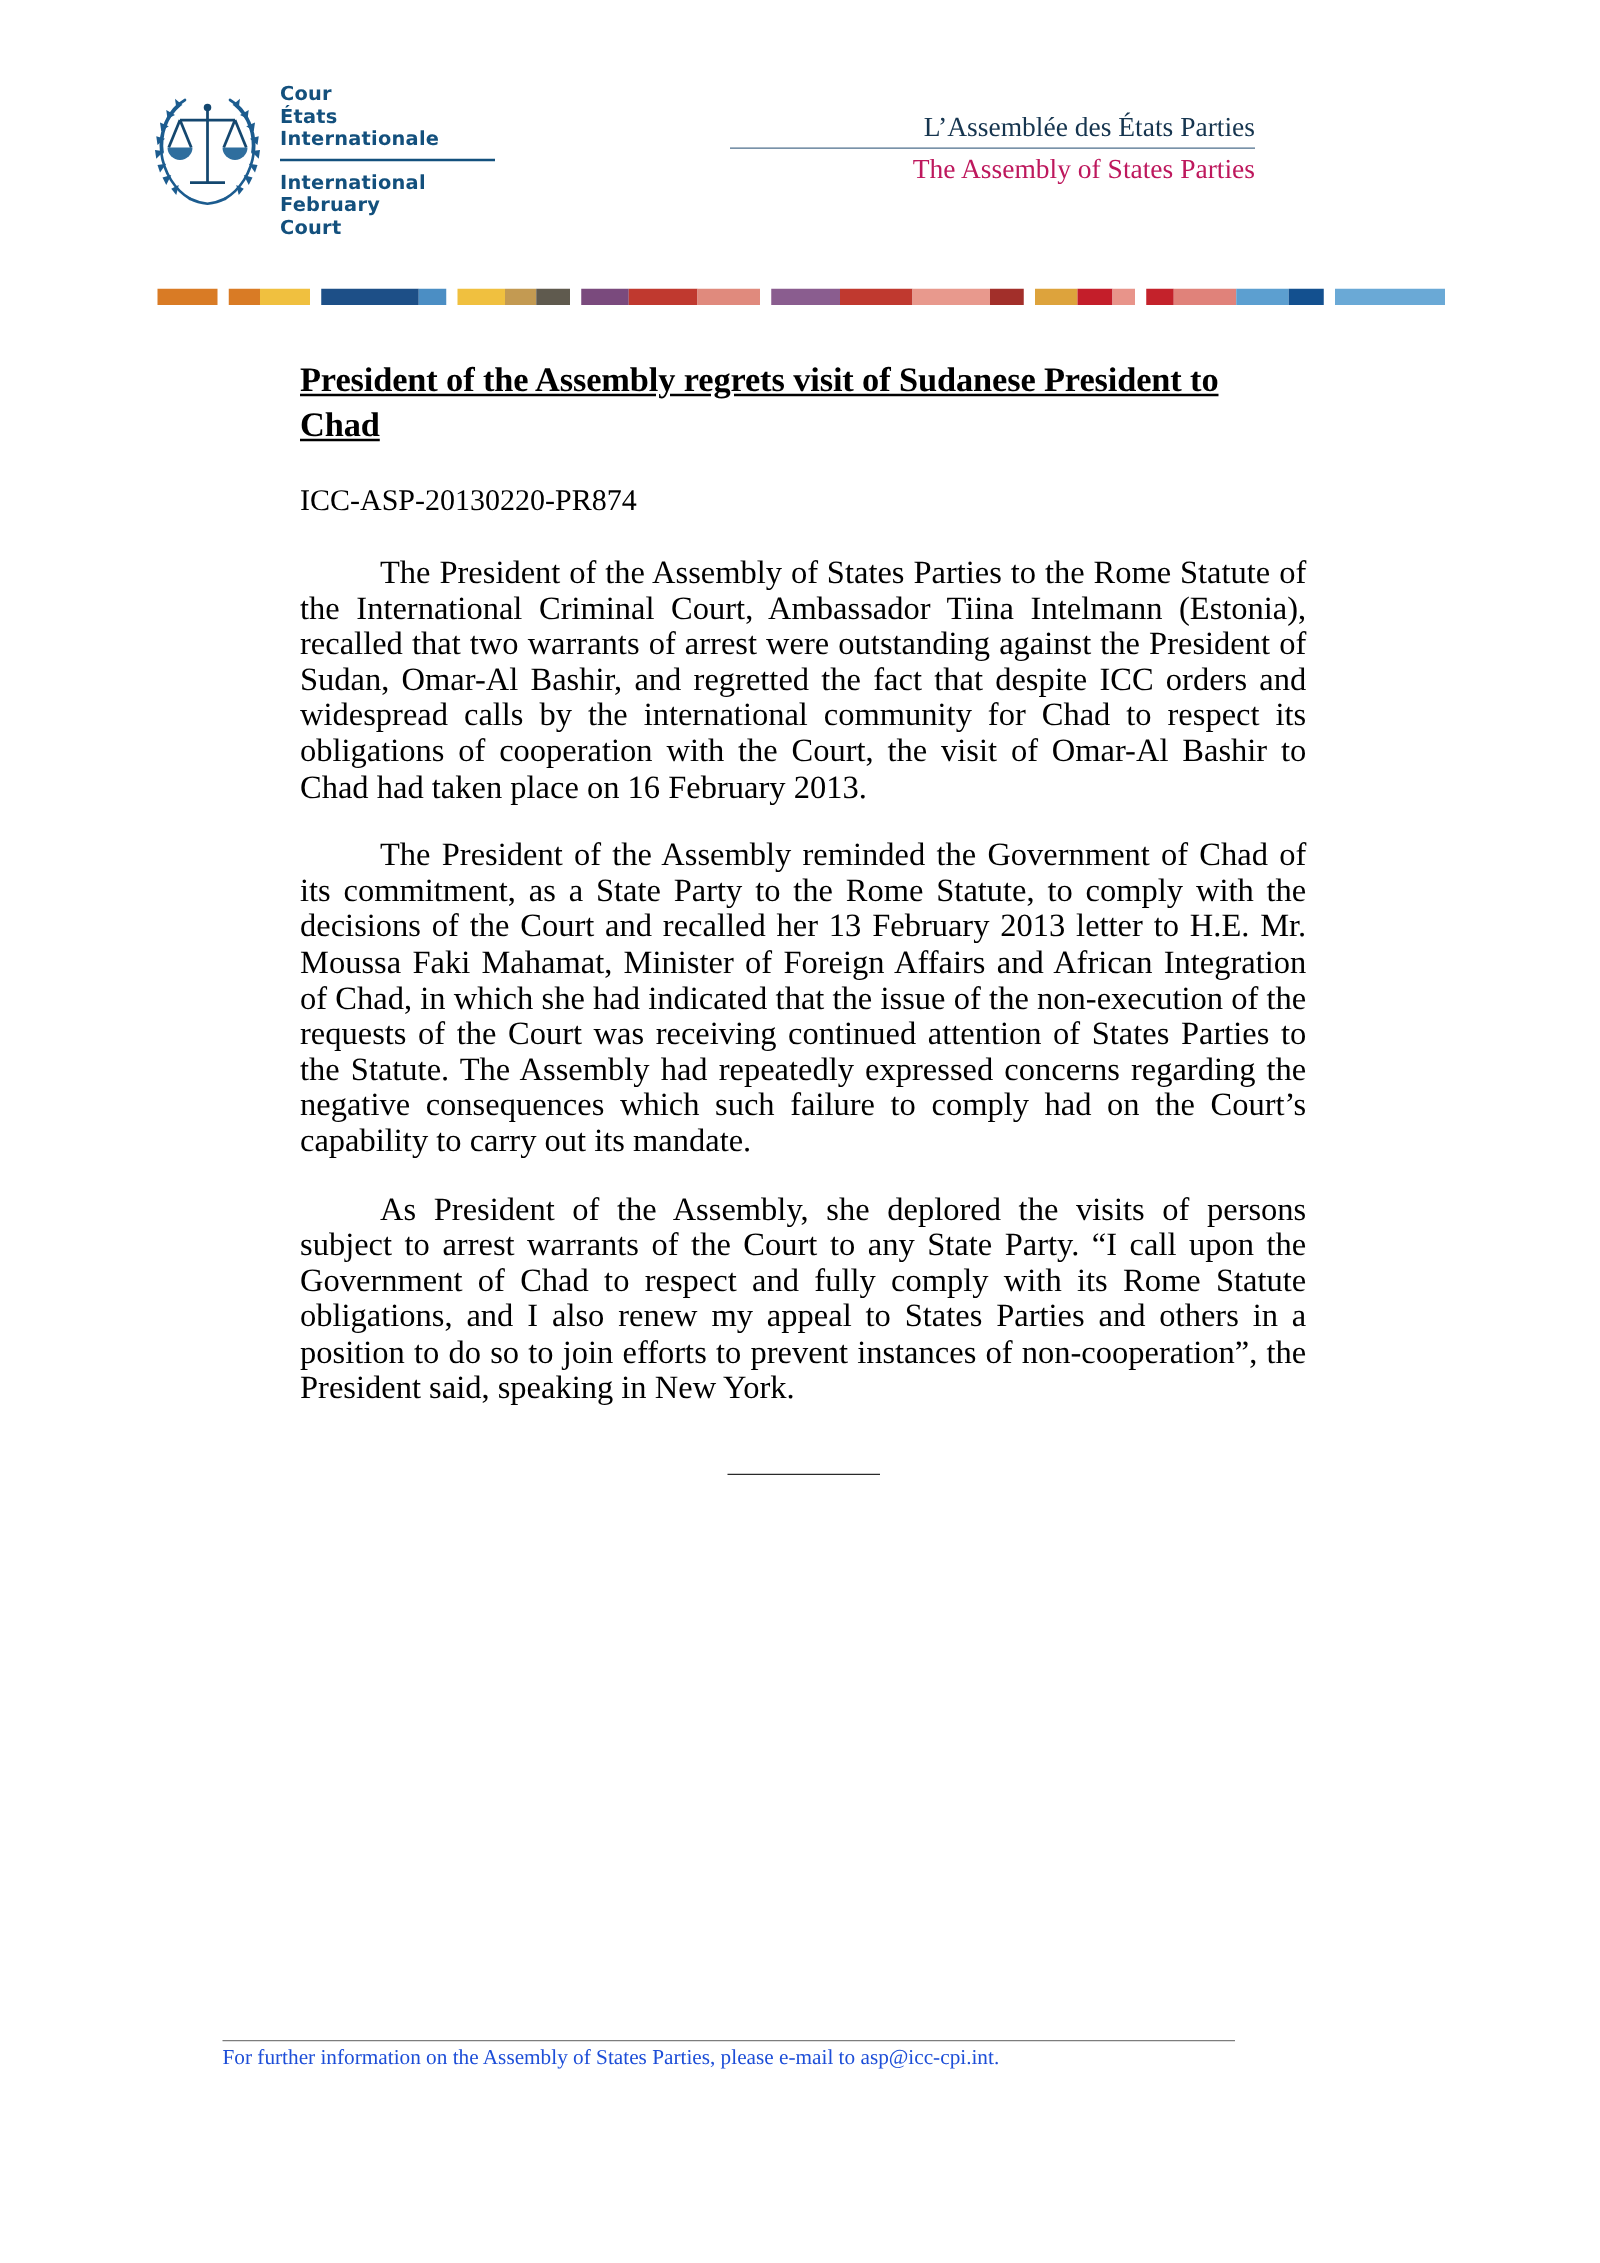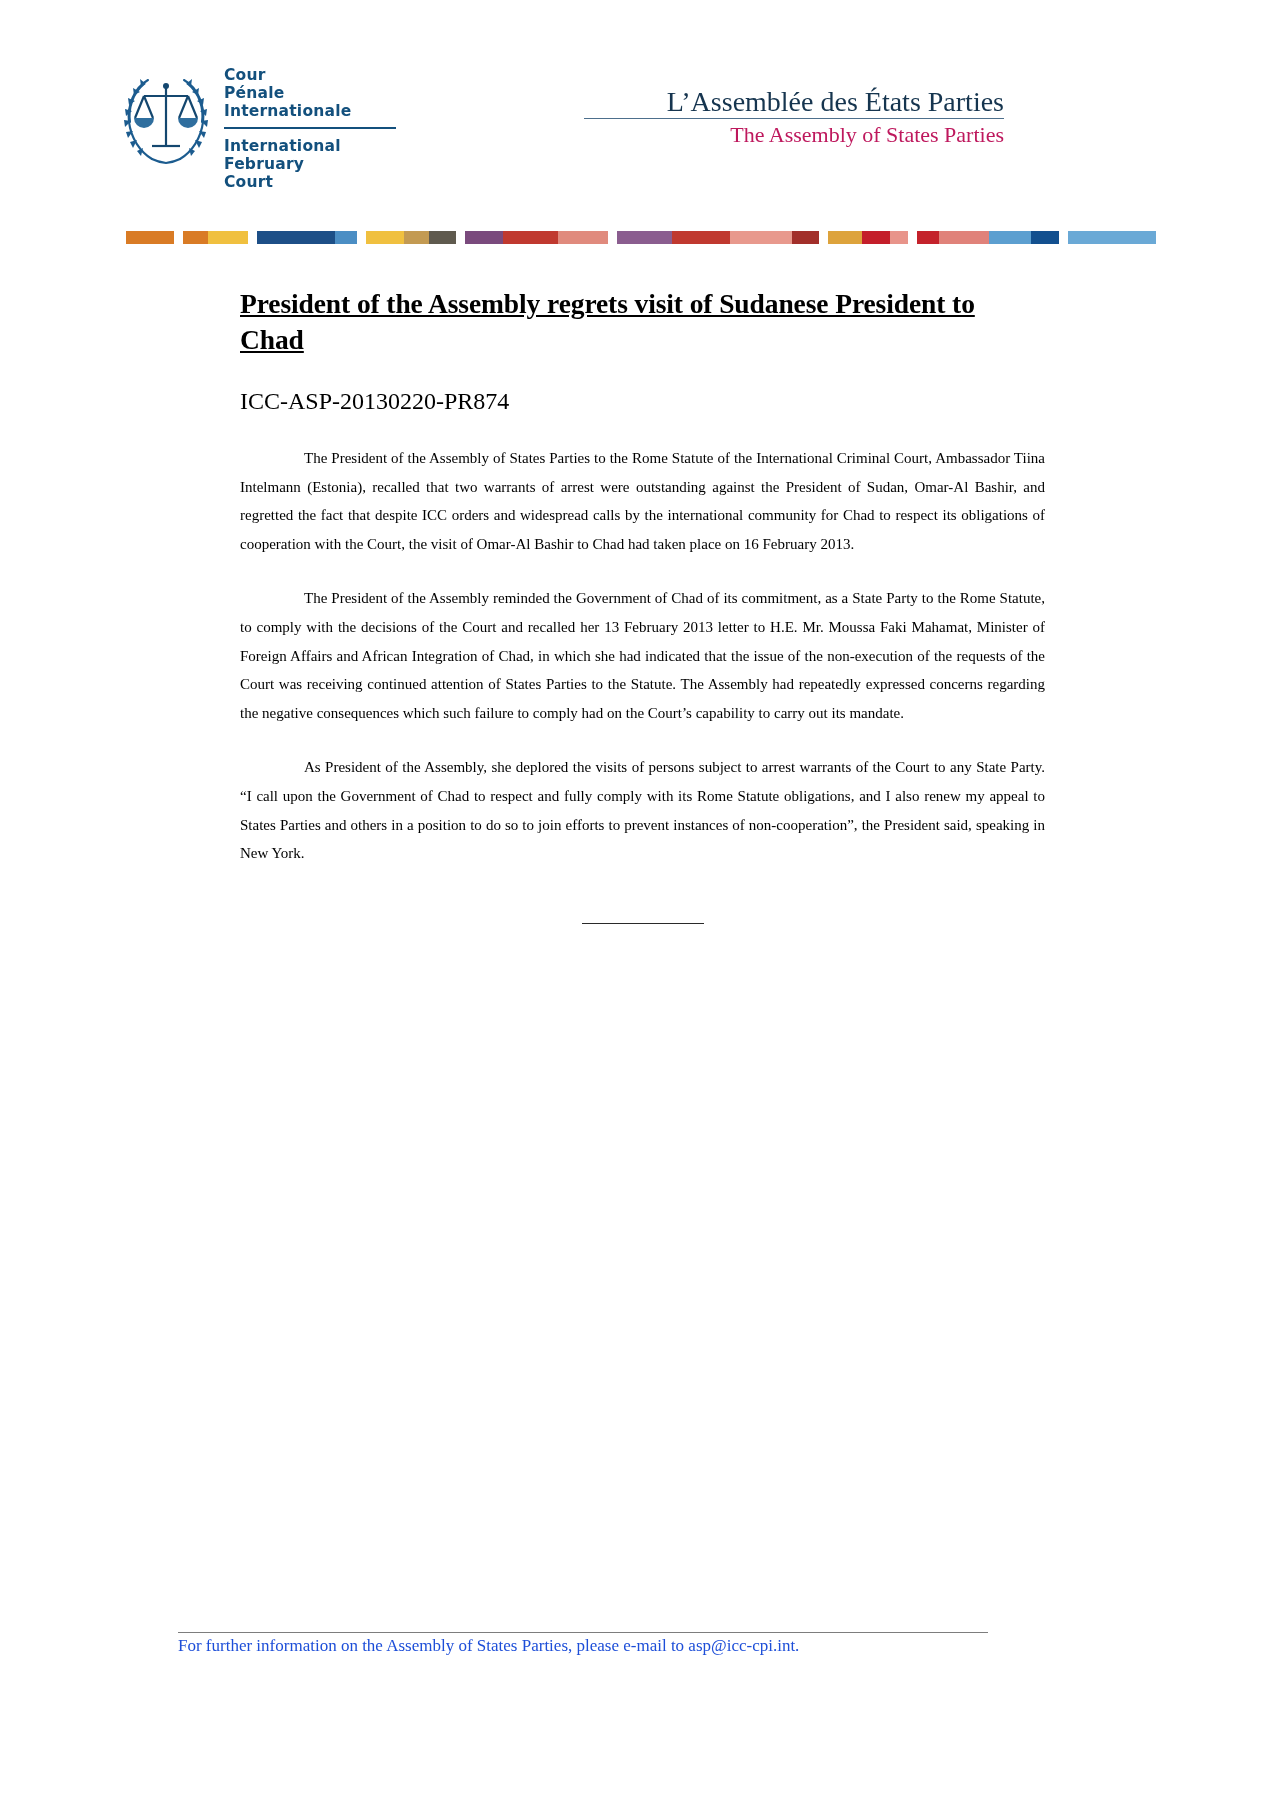--- a/index.html
+++ b/index.html
@@ -62,21 +62,21 @@
 
   .asp-title {
     position: absolute;
     right: 276px;
     top: 88px;
     text-align: right;
     width: 420px;
   }
   .asp-title .fr {
     font-family: "Liberation Serif", serif;
-    font-size: 28px;
+    font-size: 22px;
     color: #16354f;
     line-height: 28px;
     white-space: nowrap;
   }
   .asp-title .sep {
     border-top: 1.5px solid #4d6f8c;
     margin: 2px 0 2px auto;
     width: 100%;
   }
   .asp-title .en {
@@ -123,21 +123,21 @@
     margin: 0 0 30px 0;
     letter-spacing: -0.1px;
     text-decoration: underline;
   }
   .refnum {
     font-size: 24px;
     line-height: 26px;
     margin: 0 0 30px 0;
   }
   .para {
-    font-size: 15px;
+    font-size: 26px;
     line-height: 28.6px;
     text-align: justify;
     text-indent: 64px;
     margin: 0 0 26px 0;
     -webkit-hyphens: none;
     hyphens: none;
   }
   .divider-wrap {
     margin-top: 42px;
     text-align: center;
@@ -221,21 +221,21 @@
           </g>
           <g fill="#2f6e9e">
             <path d="M16 56 h20 a10 10 0 0 1 -20 0 z"></path>
             <path d="M60 56 h20 a10 10 0 0 1 -20 0 z"></path>
           </g>
           <circle cx="48" cy="24" r="3" fill="#14476f"></circle>
         </svg>
       </div>
       <div class="logo-text">
         <div class="fr">Cour</div>
-        <div class="fr">Pénale</div>
+        <div class="fr">États</div>
         <div class="fr">Internationale</div>
         <div class="logo-rule"></div>
         <div class="en">International</div>
         <div class="en">February</div>
         <div class="en">Court</div>
       </div>
     </div>
 
     <div class="asp-title">
       <div class="fr">L’Assemblée des États Parties</div>

